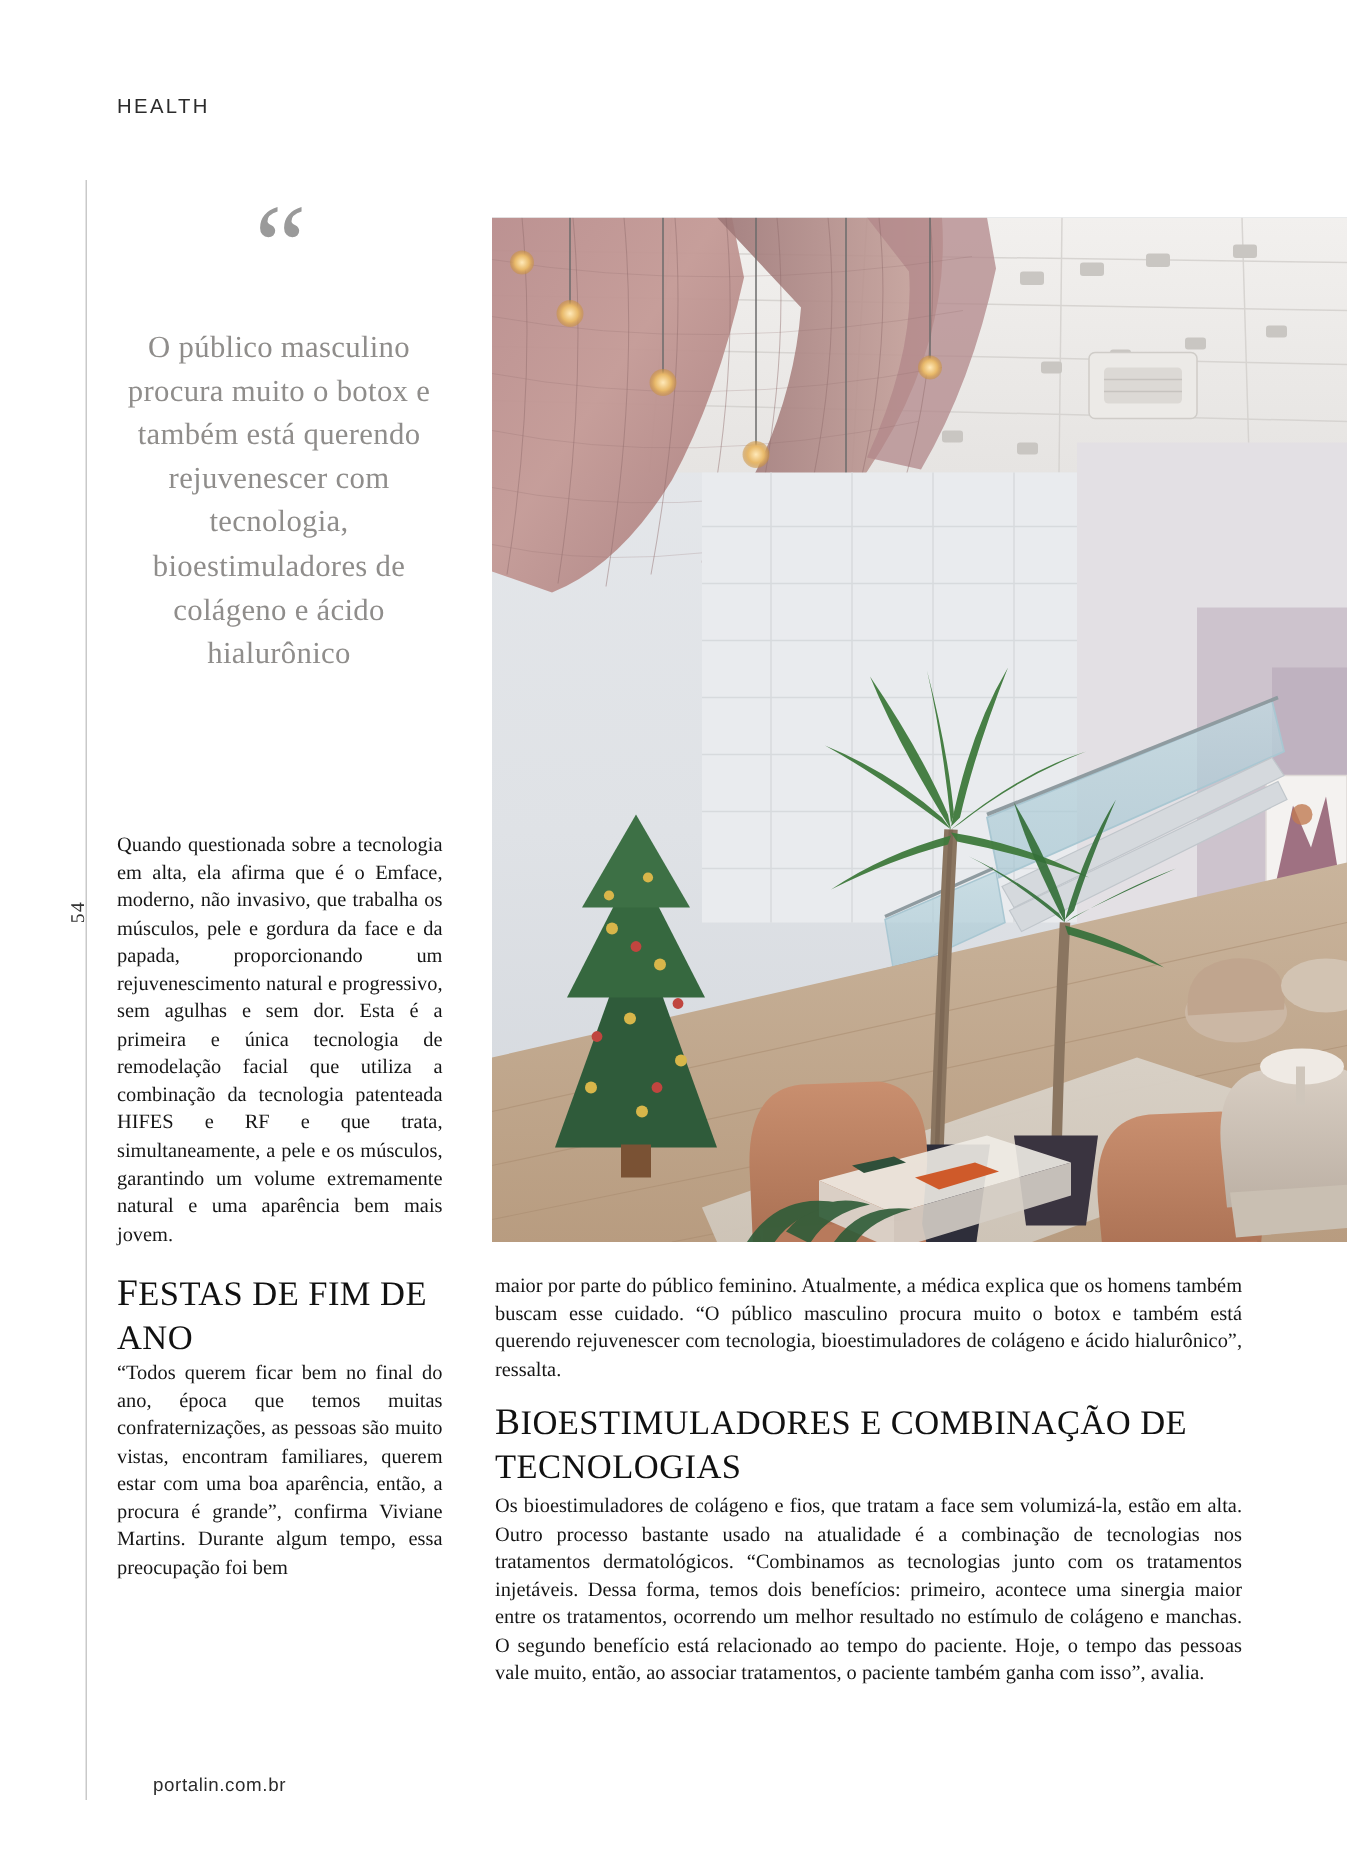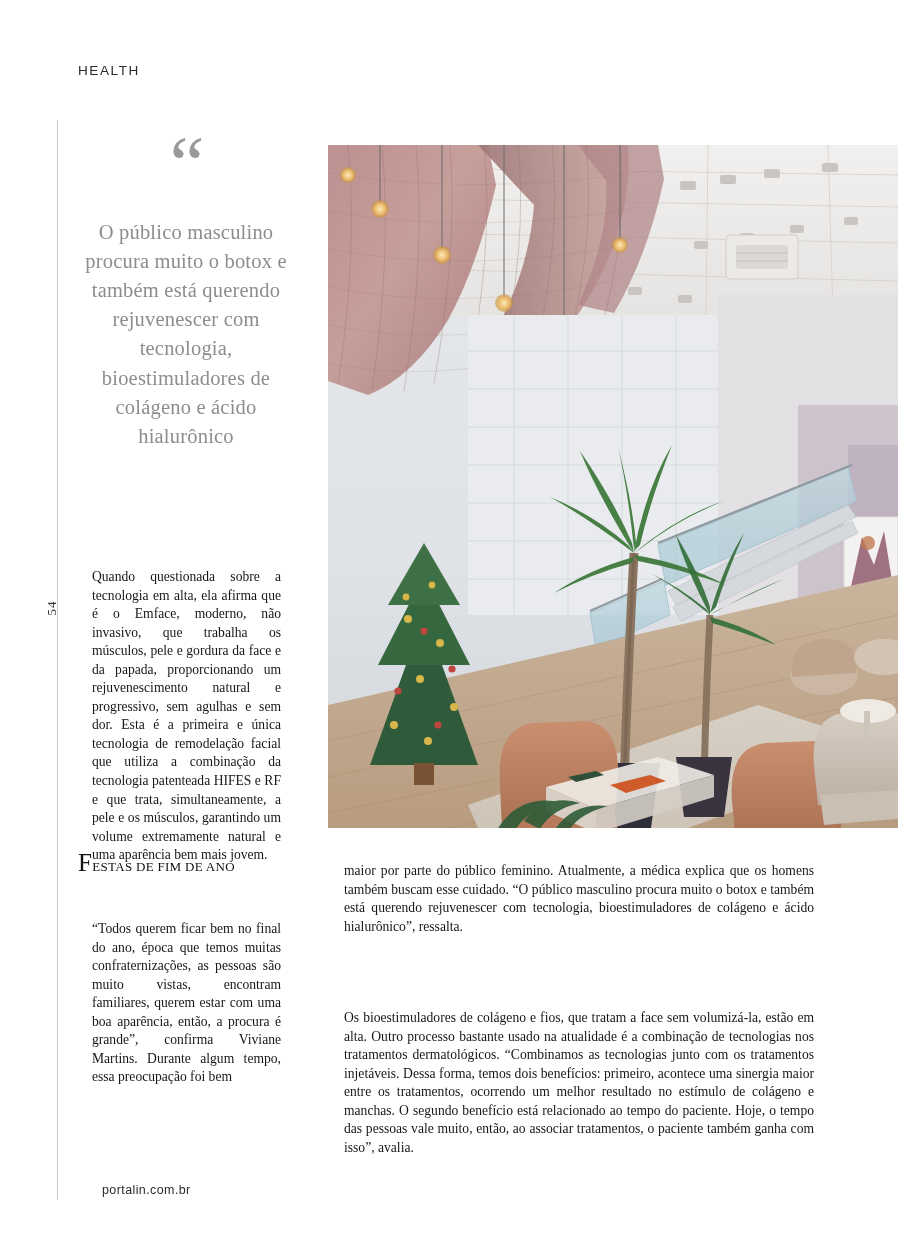--- a/index.html
+++ b/index.html
@@ -87,21 +87,21 @@
     position: absolute;
     font-family: "Liberation Serif", serif;
     font-size: 13.6px;
     line-height: 1.365;
     color: #161616;
     text-align: justify;
     text-justify: inter-word;
     hyphens: manual;
   }
   .col p {
-    margin: 14px;
+    margin: 0;
   }
   .col p + p {
     text-indent: 22px;
     text-decoration: underline;
   }
 
   .col-left-1 {
     left: 78px;
     top: 554px;
     width: 217px;
@@ -124,21 +124,21 @@
 
   
   .subhead {
     position: absolute;
     font-family: "Liberation Serif", serif;
     color: #111;
     letter-spacing: 0.3px;
     line-height: 1.18;
   }
   .subhead .cap { font-size: 25px; }
-  .subhead .sc  { font-size: 13px; }
+  .subhead .sc  { font-size: 23px; }
 
   .subhead-left {
     left: 78px;
     top: 848px;
     width: 220px;
   }
   .subhead-right {
     left: 330px;
     top: 934px;
     width: 520px;
@@ -192,20 +192,23 @@
   </div>
 
   <div class="col col-left-2">
     <p>“Todos querem ficar bem no final do ano, época que temos muitas confraternizações, as pessoas são muito vistas, encontram familiares, querem estar com uma boa aparência, então, a procura é grande”, confirma Viviane Martins. Durante algum tempo, essa preocupação foi bem</p>
   </div>
 
   <div class="col col-right-1">
     <p>maior por parte do público feminino. Atualmente, a médica explica que os homens também buscam esse cuidado. “O público masculino procura muito o botox e também está querendo rejuvenescer com tecnologia, bioestimuladores de colágeno e ácido hialurônico”, ressalta.</p>
   </div>
 
+  <div class="subhead subhead-right">
+    <span class="cap">B</span><span class="sc">IOESTIMULADORES E COMBINAÇÃO DE TECNOLOGIAS</span>
+  </div>
 
   <div class="col col-right-2">
     <p>Os bioestimuladores de colágeno e fios, que tratam a face sem volumizá-la, estão em alta. Outro processo bastante usado na atualidade é a combinação de tecnologias nos tratamentos dermatológicos. “Combinamos as tecnologias junto com os tratamentos injetáveis. Dessa forma, temos dois benefícios: primeiro, acontece uma sinergia maior entre os tratamentos, ocorrendo um melhor resultado no estímulo de colágeno e manchas. O segundo benefício está relacionado ao tempo do paciente. Hoje, o tempo das pessoas vale muito, então, ao associar tratamentos, o paciente também ganha com isso”, avalia.</p>
   </div>
 
   <div class="photo">
     <svg viewBox="0 0 570 683" preserveAspectRatio="none">
       <defs>
         <linearGradient id="wall" x1="0" y1="0" x2="0" y2="1">
           <stop offset="0%" stop-color="#e7e9ec"></stop>

